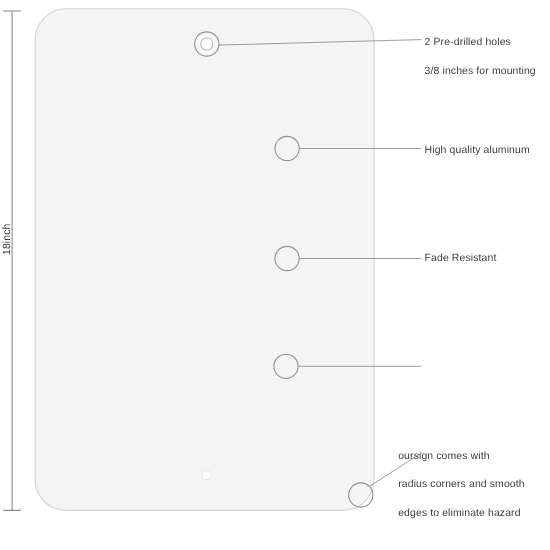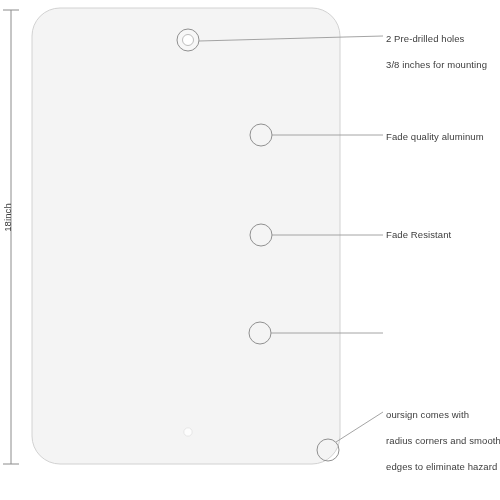--- a/index.html
+++ b/index.html
@@ -99,29 +99,29 @@
     <line x1="336" y1="442" x2="383" y2="412" stroke="#9a9a9a" stroke-width="0.9"></line>
 
   </svg>
 
   <div class="callout-text" style="left:386px; top:26px;">
     <div>2 Pre-drilled holes</div>
     <div>3/8 inches for mounting</div>
   </div>
 
   <div class="callout-text" style="left:386px; top:124px;">
-    <div>Fade quality aluminum</div>
+    <div>High quality aluminum</div>
   </div>
 
   <div class="callout-text" style="left:386px; top:222px;">
     <div>Fade Resistant</div>
   </div>
 
 
-  <div class="callout-text" style="left:386px; top:402px;">
+  <div class="callout-text" style="left:362px; top:402px;">
     <div>oursign comes with</div>
     <div>radius corners and smooth</div>
     <div>edges to eliminate hazard</div>
   </div>
 
   <div class="dim-label" id="dim-label-height">18inch</div>
 
   <div class="dim-label" id="dim-label-width">12inch</div>
 
 </div>

